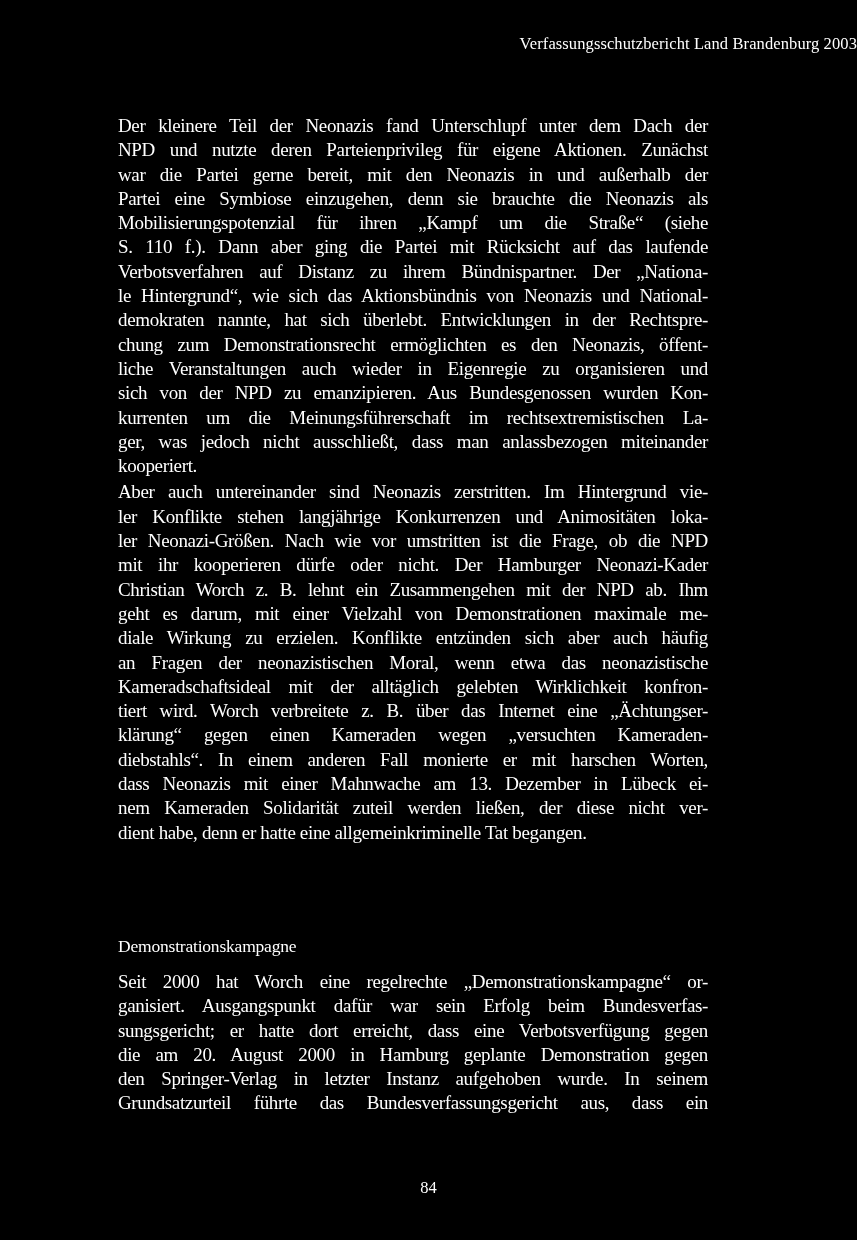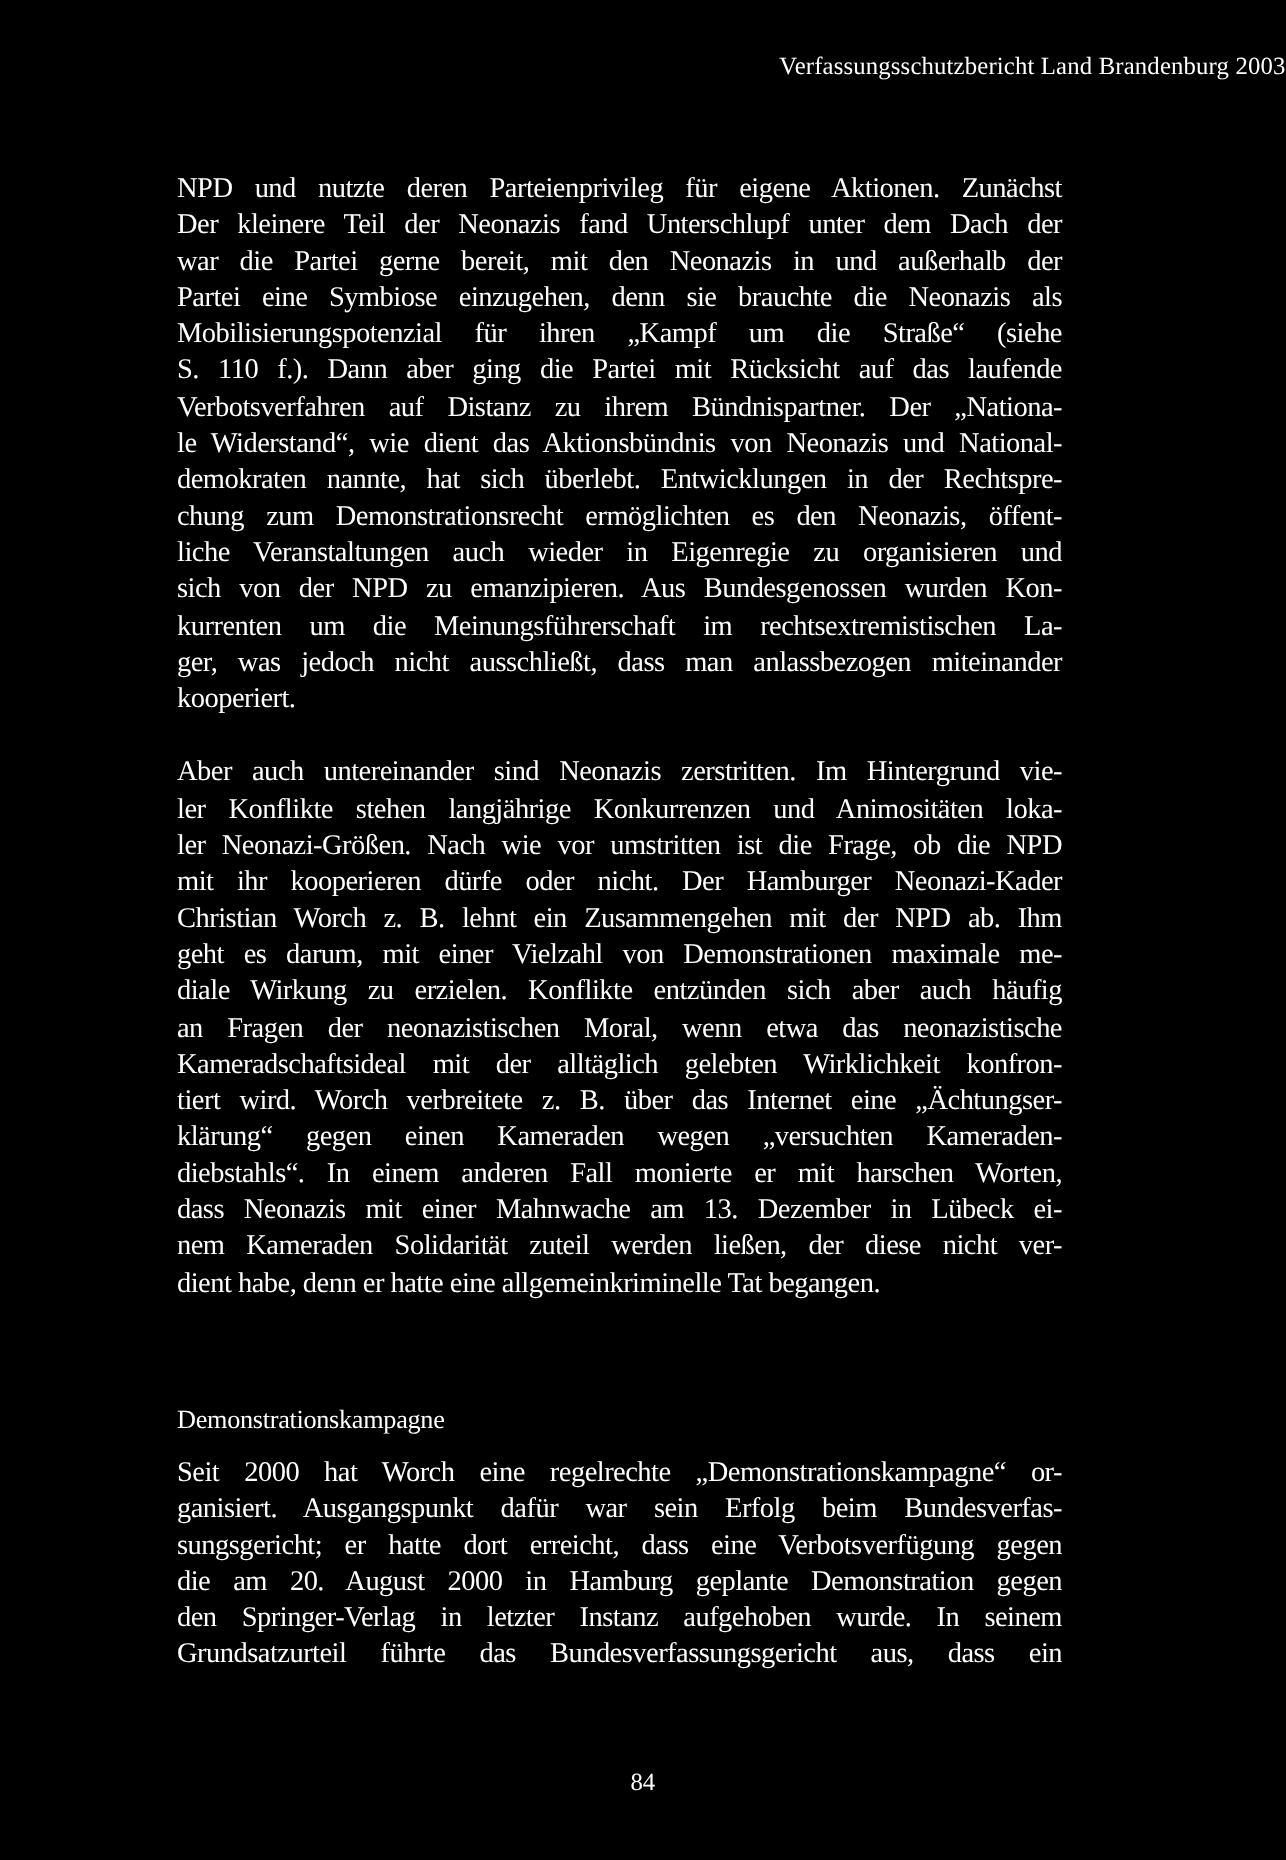--- a/index.html
+++ b/index.html
@@ -41,21 +41,21 @@
     .para .ln {
       display: block;
       text-align: justify;
       text-align-last: justify;
       white-space: nowrap;
     }
     .para .ln.last {
       text-align-last: left;
     }
     .para-2 {
-      margin-top: 25px;
+      margin-top: 2px;
     }
     .section-heading {
       margin: 0;
       position: absolute;
       top: 822px;
       left: 0;
       font-size: 17.5px;
       font-weight: normal;
       letter-spacing: -0.2px;
     }
@@ -77,28 +77,28 @@
 </head>
 <body>
 
 <div>
 
   <div class="running-header">Verfassungsschutzbericht Land Brandenburg 2003</div>
 
   <div class="content">
 
     <p class="para para-1">
+      <span class="ln">Der kleinere Teil der Neonazis fand Unterschlupf unter dem Dach der</span>
       <span class="ln">NPD und nutzte deren Parteienprivileg für eigene Aktionen. Zunächst</span>
-      <span class="ln">Der kleinere Teil der Neonazis fand Unterschlupf unter dem Dach der</span>
       <span class="ln">war die Partei gerne bereit, mit den Neonazis in und außerhalb der</span>
       <span class="ln">Partei eine Symbiose einzugehen, denn sie brauchte die Neonazis als</span>
       <span class="ln">Mobilisierungspotenzial für ihren „Kampf um die Straße“ (siehe</span>
       <span class="ln">S. 110 f.). Dann aber ging die Partei mit Rücksicht auf das laufende</span>
       <span class="ln">Verbotsverfahren auf Distanz zu ihrem Bündnispartner. Der „Nationa-</span>
-      <span class="ln">le Widerstand“, wie dient das Aktionsbündnis von Neonazis und National-</span>
+      <span class="ln">le Hintergrund“, wie sich das Aktionsbündnis von Neonazis und National-</span>
       <span class="ln">demokraten nannte, hat sich überlebt. Entwicklungen in der Rechtspre-</span>
       <span class="ln">chung zum Demonstrationsrecht ermöglichten es den Neonazis, öffent-</span>
       <span class="ln">liche Veranstaltungen auch wieder in Eigenregie zu organisieren und</span>
       <span class="ln">sich von der NPD zu emanzipieren. Aus Bundesgenossen wurden Kon-</span>
       <span class="ln">kurrenten um die Meinungsführerschaft im rechtsextremistischen La-</span>
       <span class="ln">ger, was jedoch nicht ausschließt, dass man anlassbezogen miteinander</span>
       <span class="ln last">kooperiert.</span>
     </p>
 
     <p class="para para-2">

